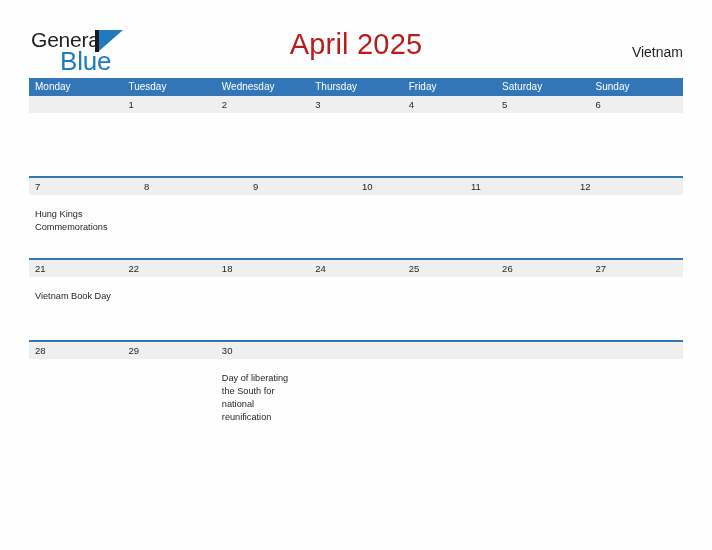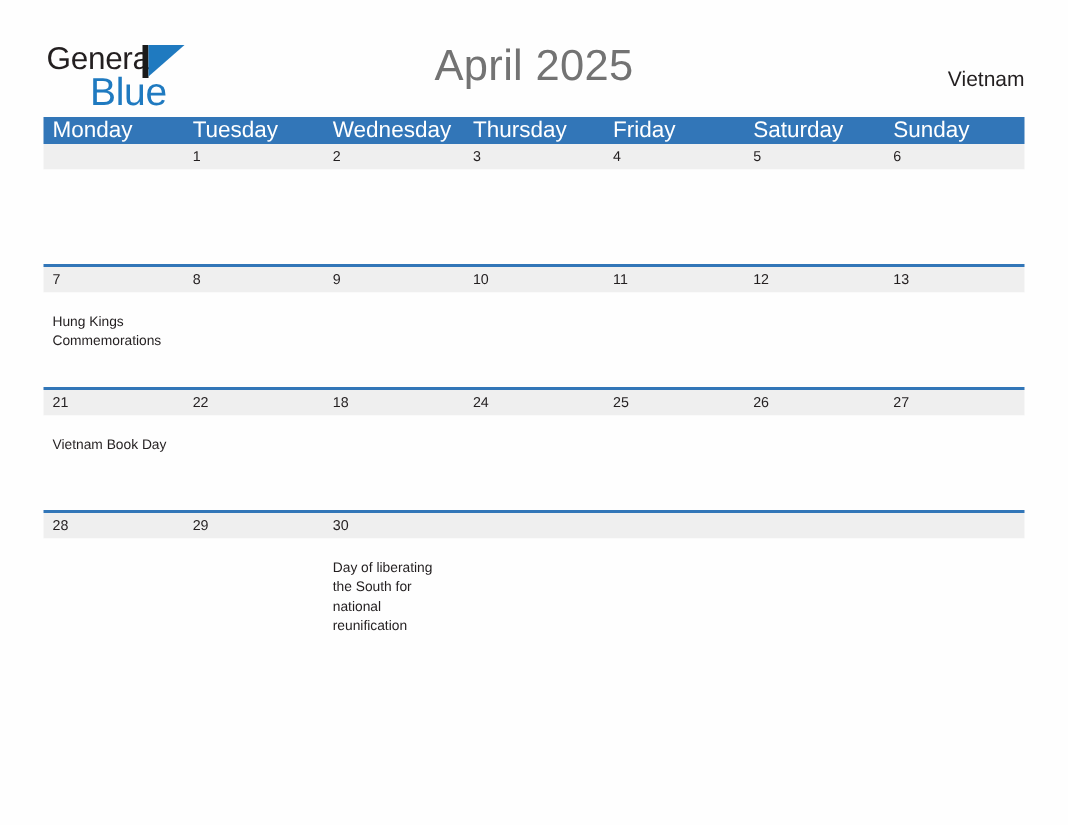--- a/index.html
+++ b/index.html
@@ -74,21 +74,21 @@
     border-top: 21px solid #1f7ac0;
     border-right: 24px solid transparent;
   }
   .cal-title {
     position: absolute;
     left: 0;
     right: 0;
     top: 28px;
     text-align: center;
     font-size: 29px;
-    color: #737373;
+    color: #b91c1c;
     font-weight: normal;
     letter-spacing: 0.2px;
   }
   .country {
     position: absolute;
     right: 29px;
     top: 44px;
     font-size: 14px;
     color: #231f20;
   }
@@ -101,21 +101,21 @@
     width: 654px;
   }
   .weekday-row {
     display: flex;
     background: #3276b8;
     height: 18px;
   }
   .weekday {
     flex: 1 1 0;
     color: #ffffff;
-    font-size: 15px;
+    font-size: 10px;
     line-height: 18px;
     padding-left: 6px;
     box-sizing: border-box;
     white-space: nowrap;
     overflow: hidden;
   }
 
   .week {
     position: relative;
   }
@@ -213,21 +213,20 @@
 
     <div class="week">
       <div class="week-divider"></div>
       <div class="date-band">
         <div class="date-cell">7</div>
         <div class="date-cell">8</div>
         <div class="date-cell">9</div>
         <div class="date-cell">10</div>
         <div class="date-cell">11</div>
         <div class="date-cell">12</div>
-        <div class="date-cell">13</div>
       </div>
       <div class="events-band">
         <div class="event-cell">Hung Kings Commemorations</div>
         <div class="event-cell"></div>
         <div class="event-cell"></div>
         <div class="event-cell"></div>
         <div class="event-cell"></div>
         <div class="event-cell"></div>
         <div class="event-cell"></div>
       </div>

